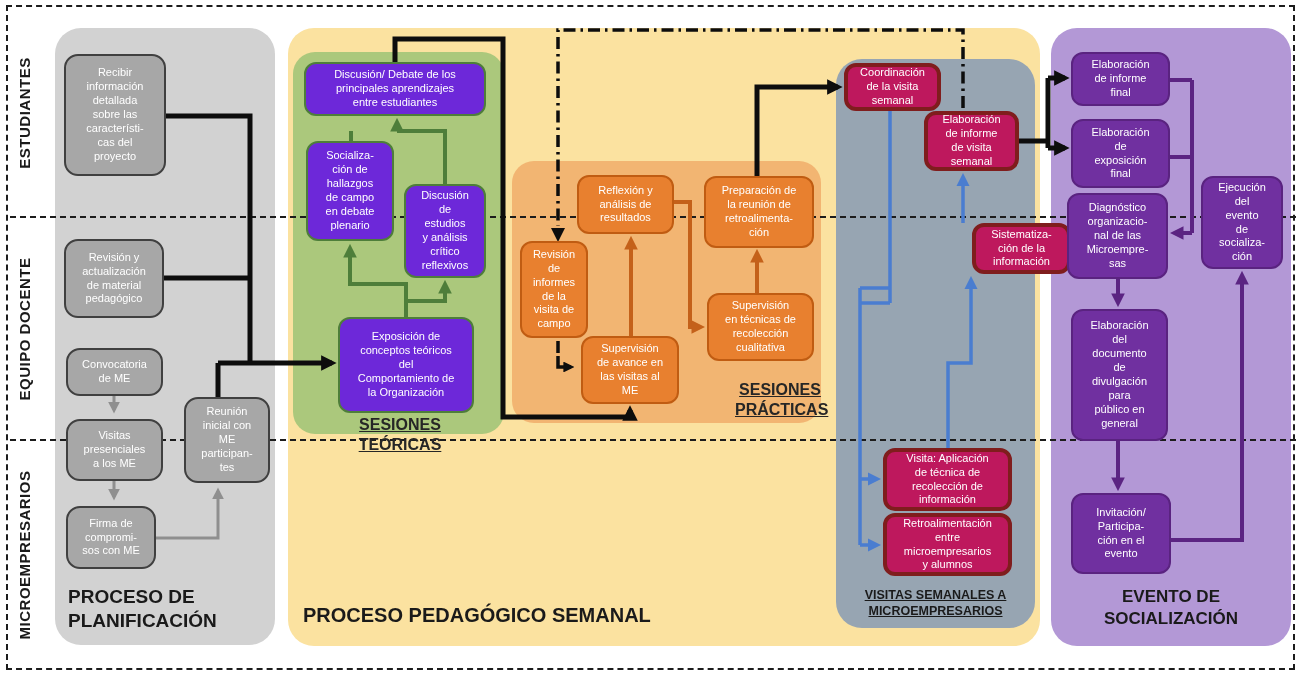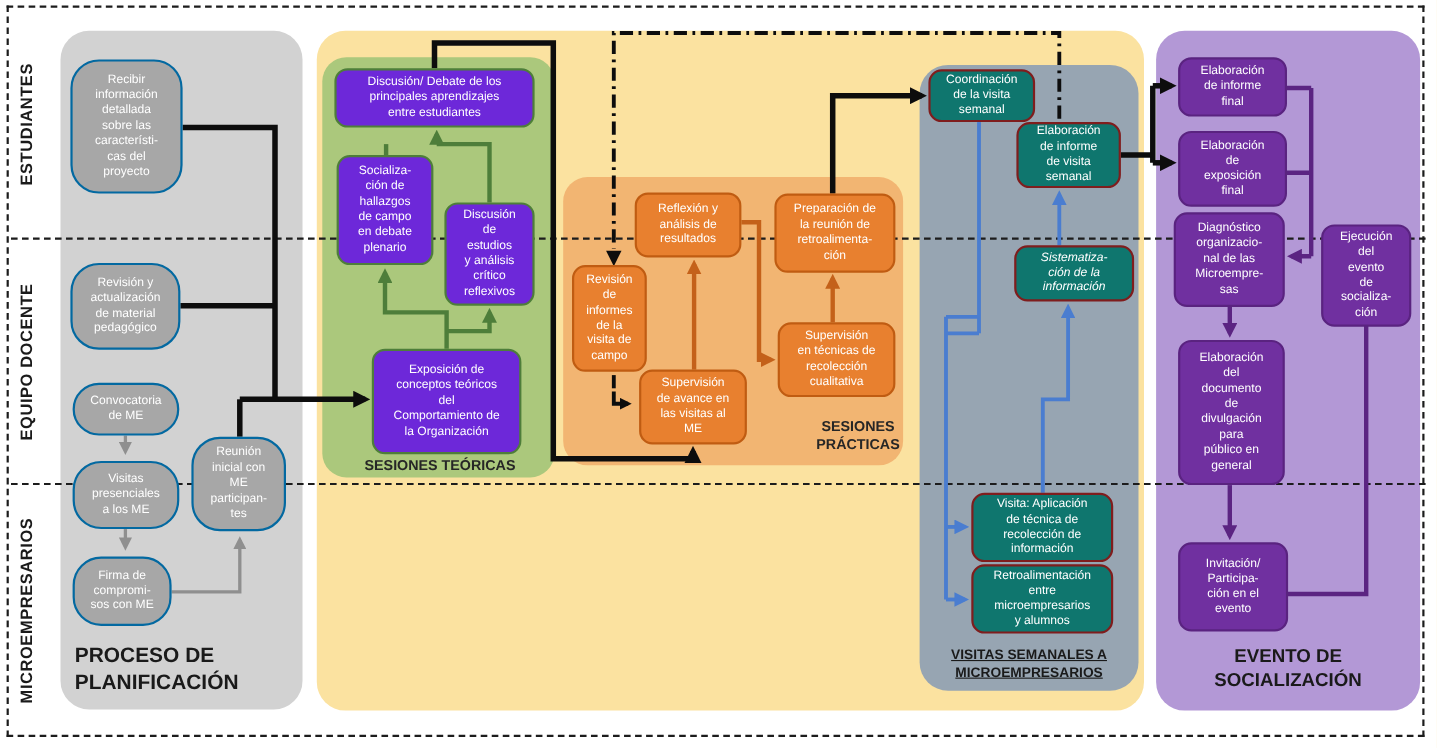--- a/index.html
+++ b/index.html
@@ -11,32 +11,32 @@
                border-top:2px dashed #1c1c1c;z-index:2;}
   .row-label{position:absolute;z-index:4;transform:rotate(-90deg);
              font-weight:bold;font-size:15px;color:#1a1a1a;text-align:center;
              letter-spacing:0.5px;}
   .panel{position:absolute;z-index:1;border-radius:26px;}
   .subpanel{position:absolute;z-index:1;border-radius:22px;}
   .box{position:absolute;z-index:4;border-radius:12px;color:#ffffff;
        display:flex;align-items:center;justify-content:center;text-align:center;
        white-space:pre-line;font-size:11px;line-height:1.27;padding:2px 3px;
        box-sizing:border-box;}
-  .gray-box{background:#a7a7a7;border:2px solid #0369a1;border-radius:26px;}
+  .gray-box{background:#a7a7a7;border:2px solid #404040;border-radius:14px;}
   .green-box{background:#6d28d9;border:2px solid #4e7e3a;}
   .orange-box{background:#e8802f;border:2px solid #c05c12;}
-  .blue-box{background:#0f766e;border:2px solid #7f1d1d;}
+  .blue-box{background:#be185d;border:4px solid #7f1d1d;}
   .purple-box{background:#7030a0;border:2px solid #5a2380;}
   .title{position:absolute;z-index:4;color:#1a1a1a;font-weight:bold;white-space:pre-line;}
   .title-planning{font-size:19px;line-height:1.25;text-align:left;}
   .title-weekly{font-size:20px;}
   .title-visits{font-size:12.5px;text-align:center;line-height:1.3;text-decoration:underline;}
   .title-event{font-size:17px;text-align:center;line-height:1.3;}
-  .sublabel{position:absolute;z-index:4;color:#262626;font-weight:bold;font-size:13px;
-            text-align:center;white-space:pre-line;line-height:1.25;}
+  .sublabel{position:absolute;z-index:4;color:#262626;font-weight:bold;font-size:16px;
+            text-align:center;white-space:pre-line;line-height:1.25;text-decoration:underline;}
   svg.wires{position:absolute;left:0;top:0;z-index:3;pointer-events:none;}
 </style>
 </head>
 <body>
 
 <div id="canvas">
 
   <div class="outer-border"></div>
 
   <div class="row-divider" style="top:216px;"></div>
@@ -148,21 +148,21 @@
 de material
 pedagógico</div>
   <div class="box gray-box" style="left:66px;top:348px;width:97px;height:48px;">Convocatoria
 de ME</div>
   <div class="box gray-box" style="left:66px;top:419px;width:97px;height:62px;">Visitas
 presenciales
 a los ME</div>
   <div class="box gray-box" style="left:66px;top:506px;width:90px;height:63px;">Firma de
 compromi-
 sos con ME</div>
-  <div class="box gray-box" style="left:174px;top:397px;width:86px;height:86px;">Reunión
+  <div class="box gray-box" style="left:184px;top:397px;width:86px;height:86px;">Reunión
 inicial con
 ME
 participan-
 tes</div>
 
   <div class="box green-box" style="left:304px;top:62px;width:182px;height:54px;">Discusión/ Debate de los
 principales aprendizajes
 entre estudiantes</div>
   <div class="box green-box" style="left:306px;top:141px;width:88px;height:100px;">Socializa-
 ción de
@@ -204,21 +204,21 @@
 recolección
 cualitativa</div>
 
   <div class="box blue-box" style="left:844px;top:63px;width:97px;height:48px;">Coordinación
 de la visita
 semanal</div>
   <div class="box blue-box" style="left:924px;top:111px;width:95px;height:60px;">Elaboración
 de informe
 de visita
 semanal</div>
-  <div class="box blue-box" style="left:922px;top:223px;width:109px;height:51px;font-style:italic;">Sistematiza-
+  <div class="box blue-box" style="left:972px;top:223px;width:99px;height:51px;">Sistematiza-
 ción de la
 información</div>
   <div class="box blue-box" style="left:883px;top:448px;width:129px;height:63px;">Visita: Aplicación
 de técnica de
 recolección de
 información</div>
   <div class="box blue-box" style="left:883px;top:513px;width:129px;height:63px;">Retroalimentación
 entre
 microempresarios
 y alumnos</div>
@@ -228,41 +228,42 @@
 final</div>
   <div class="box purple-box" style="left:1071px;top:119px;width:99px;height:69px;">Elaboración
 de
 exposición
 final</div>
   <div class="box purple-box" style="left:1067px;top:193px;width:101px;height:86px;">Diagnóstico
 organizacio-
 nal de las
 Microempre-
 sas</div>
-  <div class="box purple-box" style="left:1201px;top:176px;width:82px;height:93px;margin-top:28px;">Ejecución
+  <div class="box purple-box" style="left:1201px;top:176px;width:82px;height:93px;">Ejecución
 del
 evento
 de
 socializa-
 ción</div>
   <div class="box purple-box" style="left:1071px;top:309px;width:97px;height:132px;">Elaboración
 del
 documento
 de
 divulgación
 para
 público en
 general</div>
   <div class="box purple-box" style="left:1071px;top:493px;width:100px;height:81px;">Invitación/
 Participa-
 ción en el
 evento</div>
 
   <div class="title title-planning" style="left:68px;top:585px;width:200px;">PROCESO DE
 PLANIFICACIÓN</div>
+  <div class="title title-weekly" style="left:303px;top:604px;width:420px;">PROCESO PEDAGÓGICO SEMANAL</div>
   <div class="sublabel" style="left:330px;top:415px;width:140px;">SESIONES TEÓRICAS</div>
   <div class="sublabel" style="left:735px;top:380px;width:90px;">SESIONES
 PRÁCTICAS</div>
   <div class="title title-visits" style="left:836px;top:587px;width:199px;">VISITAS SEMANALES A
 MICROEMPRESARIOS</div>
   <div class="title title-event" style="left:1051px;top:586px;width:240px;">EVENTO DE
 SOCIALIZACIÓN</div>
 
 </div>
 

